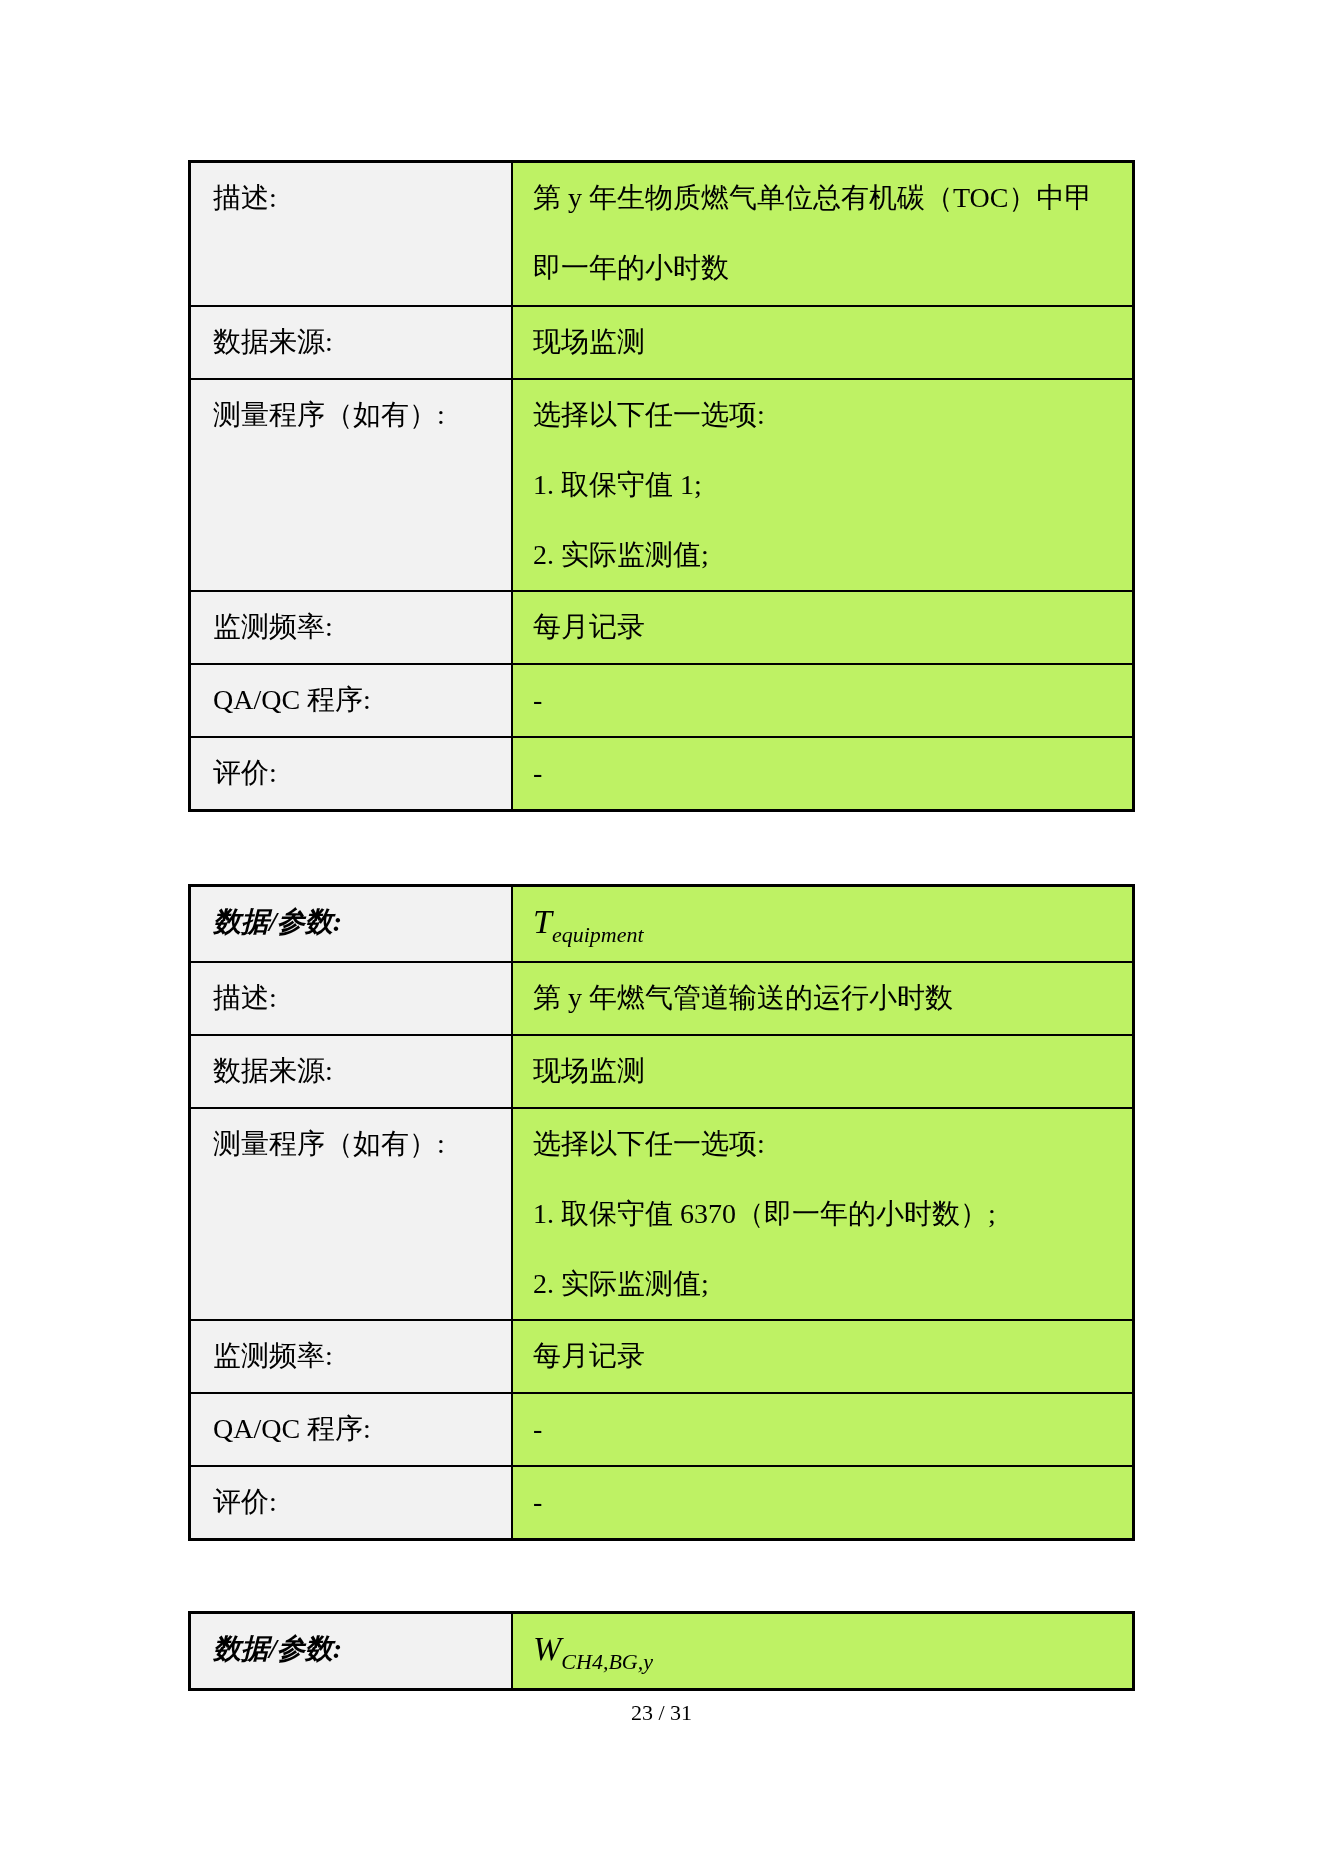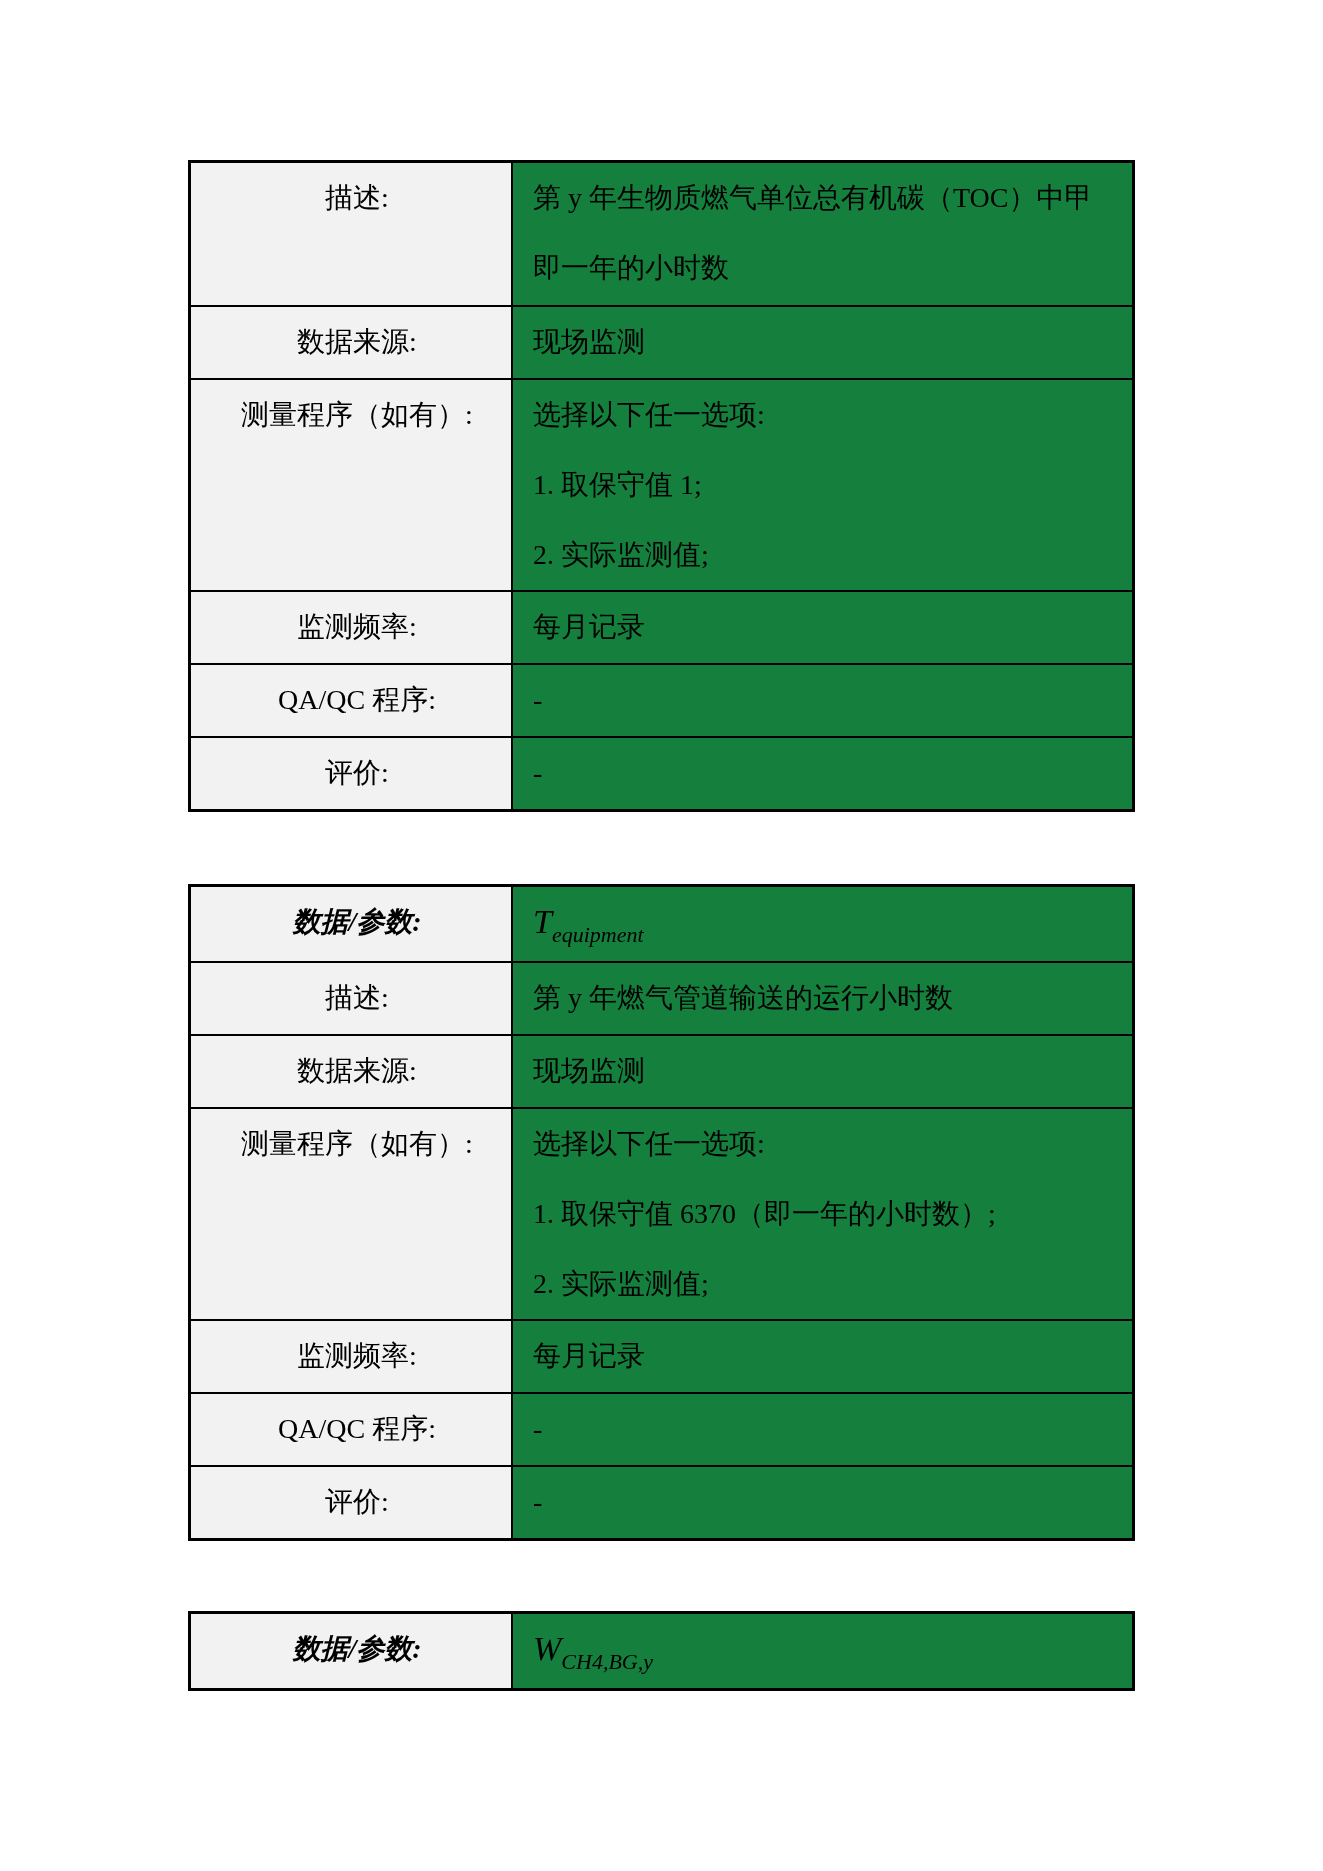--- a/index.html
+++ b/index.html
@@ -33,25 +33,24 @@
     vertical-align: top;
     font-size: 28px;
     line-height: 70px;
     overflow: hidden;
   }
   td.label {
     width: 288px;
     background: #f2f2f2;
     padding: 0 10px 0 22px;
     font-size: 27px;
-    text-align: center;
   }
   td.value {
     padding: 0 12px 0 20px;
-    background: #15803d;
+    background: #bef264;
   }
   tr.h1 td { height: 71px; margin-top: 24px; }
   tr.h2 td { height: 142px; }
   tr.h3 td { height: 203px; }
   tr.bold td.label {
     font-weight: bold;
     font-size: 28px;
     font-style: italic;
   }
   .line { line-height: 70px; }
@@ -160,15 +159,16 @@
       <tbody>
         <tr class="h1 bold">
           <td class="label">数据/参数:</td>
           <td class="value">
             <span class="formula">W</span><span class="fsub">CH4,BG,y</span>
           </td>
         </tr>
       </tbody>
     </table>
 
+    <div class="pagenum">23 / 31</div>
 
   </div>
 </div>
 
 </body></html>

